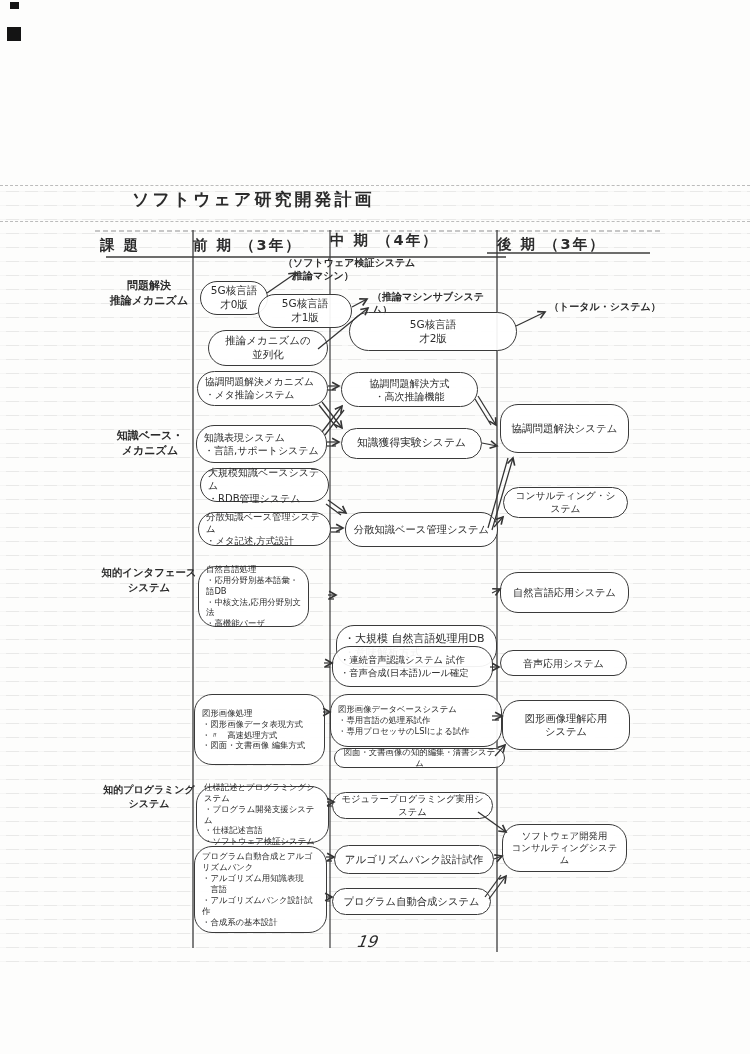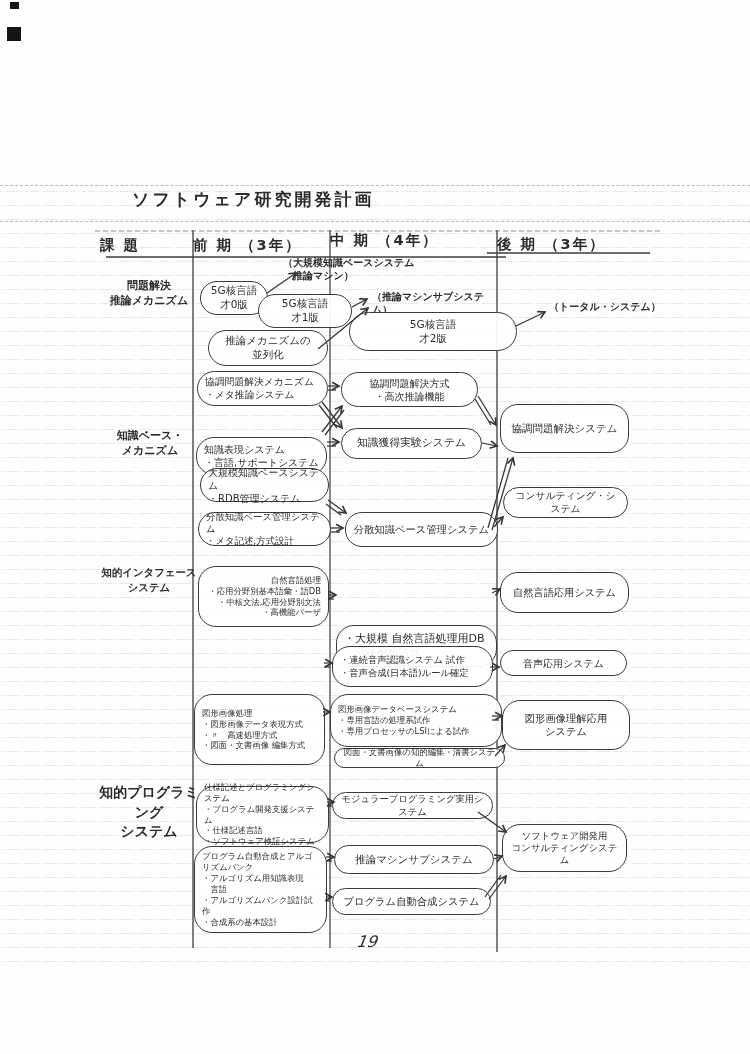--- a/index.html
+++ b/index.html
@@ -56,43 +56,43 @@
   <div class="hdr" style="left:193px;top:236px;width:137px;" data-bind="table.headers.early">前 期 （3年）</div>
   <div class="hdr" style="left:330px;top:231px;width:167px;" data-bind="table.headers.mid">中 期 （4年）</div>
   <div class="hdr" style="left:497px;top:235px;width:158px;" data-bind="table.headers.late">後 期 （3年）</div>
 
   <div class="rowlabel" style="left:103px;top:278px;width:92px;" data-bind="row_labels.problem_solving">問題解決
 推論メカニズム</div>
   <div class="rowlabel" style="left:106px;top:428px;width:88px;" data-bind="row_labels.knowledge_base">知識ベース・
 メカニズム</div>
   <div class="rowlabel" style="left:101px;top:565px;width:96px;font-size:10.4px;" data-bind="row_labels.intelligent_interface">知的インタフェース
 システム</div>
-  <div class="rowlabel" style="left:99px;top:783px;width:100px;font-size:14px;" data-bind="row_labels.intelligent_programming">知的プログラミング
+  <div class="rowlabel" style="left:99px;top:783px;width:100px;font-size:10px;" data-bind="row_labels.intelligent_programming">知的プログラミング
 システム</div>
 
-  <div class="annot" style="left:283px;top:257px;width:176px;" data-bind="annotations.firmware">（大規模知識ベースシステム
+  <div class="annot" style="left:283px;top:257px;width:176px;" data-bind="annotations.firmware">（ソフトウェア検証システム
 　推論マシン）</div>
   <div class="annot" style="left:372px;top:291px;width:120px;" data-bind="annotations.inference_subsystem">（推論マシンサブシステム）</div>
   <div class="annot" style="left:549px;top:301px;width:115px;" data-bind="annotations.total_system">（トータル・システム）</div>
 
   <div class="bubble center" style="left:200px;top:281px;width:68px;height:34px;font-size:10.5px;" data-bind="bubbles.early.g5_v0">5G核言語
 才0版</div>
   <div class="bubble center" style="left:258px;top:294px;width:94px;height:34px;font-size:10.5px;" data-bind="bubbles.early.g5_v1">5G核言語
 才1版</div>
   <div class="bubble center" style="left:208px;top:330px;width:120px;height:36px;font-size:10.5px;" data-bind="bubbles.early.parallelization">推論メカニズムの
 並列化</div>
   <div class="bubble" style="left:197px;top:371px;width:131px;height:35px;font-size:9.8px;" data-bind="bubbles.early.coord_mechanism">協調問題解決メカニズム
 ・メタ推論システム</div>
-  <div class="bubble" style="left:196px;top:425px;width:131px;height:38px;font-size:10px;margin-top:12px;" data-bind="bubbles.early.knowledge_repr">知識表現システム
+  <div class="bubble" style="left:196px;top:425px;width:131px;height:38px;font-size:10px;" data-bind="bubbles.early.knowledge_repr">知識表現システム
 ・言語,サポートシステム</div>
   <div class="bubble" style="left:200px;top:468px;width:129px;height:34px;" class2="" data-bind="bubbles.early.large_kb">大規模知識ベースシステム
 ・RDB管理システム</div>
   <div class="bubble" style="left:198px;top:512px;width:133px;height:34px;font-size:9.4px;" data-bind="bubbles.early.dist_kb">分散知識ベース管理システム
 ・メタ記述,方式設計</div>
-  <div class="bubble tiny" style="left:198px;top:566px;width:131px;height:61px;text-align:right;" data-bind="bubbles.early.nlp">自然言語処理
+  <div class="bubble tiny" style="left:198px;top:566px;width:111px;height:61px;" data-bind="bubbles.early.nlp">自然言語処理
 ・応用分野別基本語彙・語DB
 ・中核文法,応用分野別文法
 ・高機能パーザ</div>
   <div class="bubble tiny" style="left:194px;top:694px;width:131px;height:71px;" data-bind="bubbles.early.graphics">図形画像処理
 ・図形画像データ表現方式
 ・〃　高速処理方式
 ・図面・文書画像 編集方式</div>
   <div class="bubble tiny" style="left:196px;top:786px;width:133px;height:57px;" data-bind="bubbles.early.spec_programming">仕様記述とプログラミングシステム
 ・プログラム開発支援システム
 ・仕様記述言語
@@ -112,21 +112,21 @@
   <div class="bubble center" style="left:345px;top:512px;width:153px;height:35px;border-radius:17px;font-size:10.3px;" data-bind="bubbles.mid.dist_kb_mgmt">分散知識ベース管理システム</div>
   <div class="bubble" style="left:336px;top:607px;width:161px;height:42px;font-size:11px;margin-top:18px;" data-bind="bubbles.mid.nlp_db">・大規模 自然言語処理用DB
 ・意味解析方式</div>
   <div class="bubble small" style="left:332px;top:646px;width:161px;height:41px;" data-bind="bubbles.mid.speech_recognition">・連続音声認識システム 試作
 ・音声合成(日本語)ルール確定</div>
   <div class="bubble flat tiny center" style="left:334px;top:748px;width:171px;height:20px;" data-bind="bubbles.mid.edit_system">図面・文書画像の知的編集・清書システム</div>
   <div class="bubble tiny" style="left:330px;top:694px;width:172px;height:53px;" data-bind="bubbles.mid.graphics_db">図形画像データベースシステム
 ・専用言語の処理系試作
 ・専用プロセッサのLSIによる試作</div>
   <div class="bubble center small" style="left:332px;top:792px;width:161px;height:27px;border-radius:14px;" data-bind="bubbles.mid.modular_programming">モジュラープログラミング実用システム</div>
-  <div class="bubble center" style="left:334px;top:845px;width:160px;height:29px;border-radius:15px;font-size:10.5px;" data-bind="bubbles.mid.algo_bank">推論マシンサブシステム</div>
+  <div class="bubble center" style="left:334px;top:845px;width:160px;height:29px;border-radius:15px;font-size:10.5px;" data-bind="bubbles.mid.algo_bank">アルゴリズムバンク設計試作</div>
   <div class="bubble center" style="left:500px;top:404px;width:129px;height:49px;font-size:10.5px;" data-bind="bubbles.late.coord_system">協調問題解決システム</div>
 
   <div class="bubble center" style="left:332px;top:888px;width:159px;height:27px;border-radius:14px;font-size:10.3px;" data-bind="bubbles.mid.auto_synthesis">プログラム自動合成システム</div>
   <div class="bubble center" style="left:503px;top:487px;width:125px;height:31px;font-size:9.8px;" data-bind="bubbles.late.consulting">コンサルティング・システム</div>
   <div class="bubble center" style="left:500px;top:572px;width:129px;height:41px;font-size:10.2px;" data-bind="bubbles.late.nlp_app">自然言語応用システム</div>
   <div class="bubble center" style="left:500px;top:650px;width:127px;height:26px;font-size:10px;" data-bind="bubbles.late.speech_app">音声応用システム</div>
   <div class="bubble center" style="left:502px;top:700px;width:128px;height:50px;font-size:10.3px;" data-bind="bubbles.late.graphics_app">図形画像理解応用
 システム</div>
   <div class="bubble center" style="left:502px;top:824px;width:125px;height:48px;font-size:9.4px;" data-bind="bubbles.late.sw_consulting">ソフトウェア開発用
 コンサルティングシステム</div>

